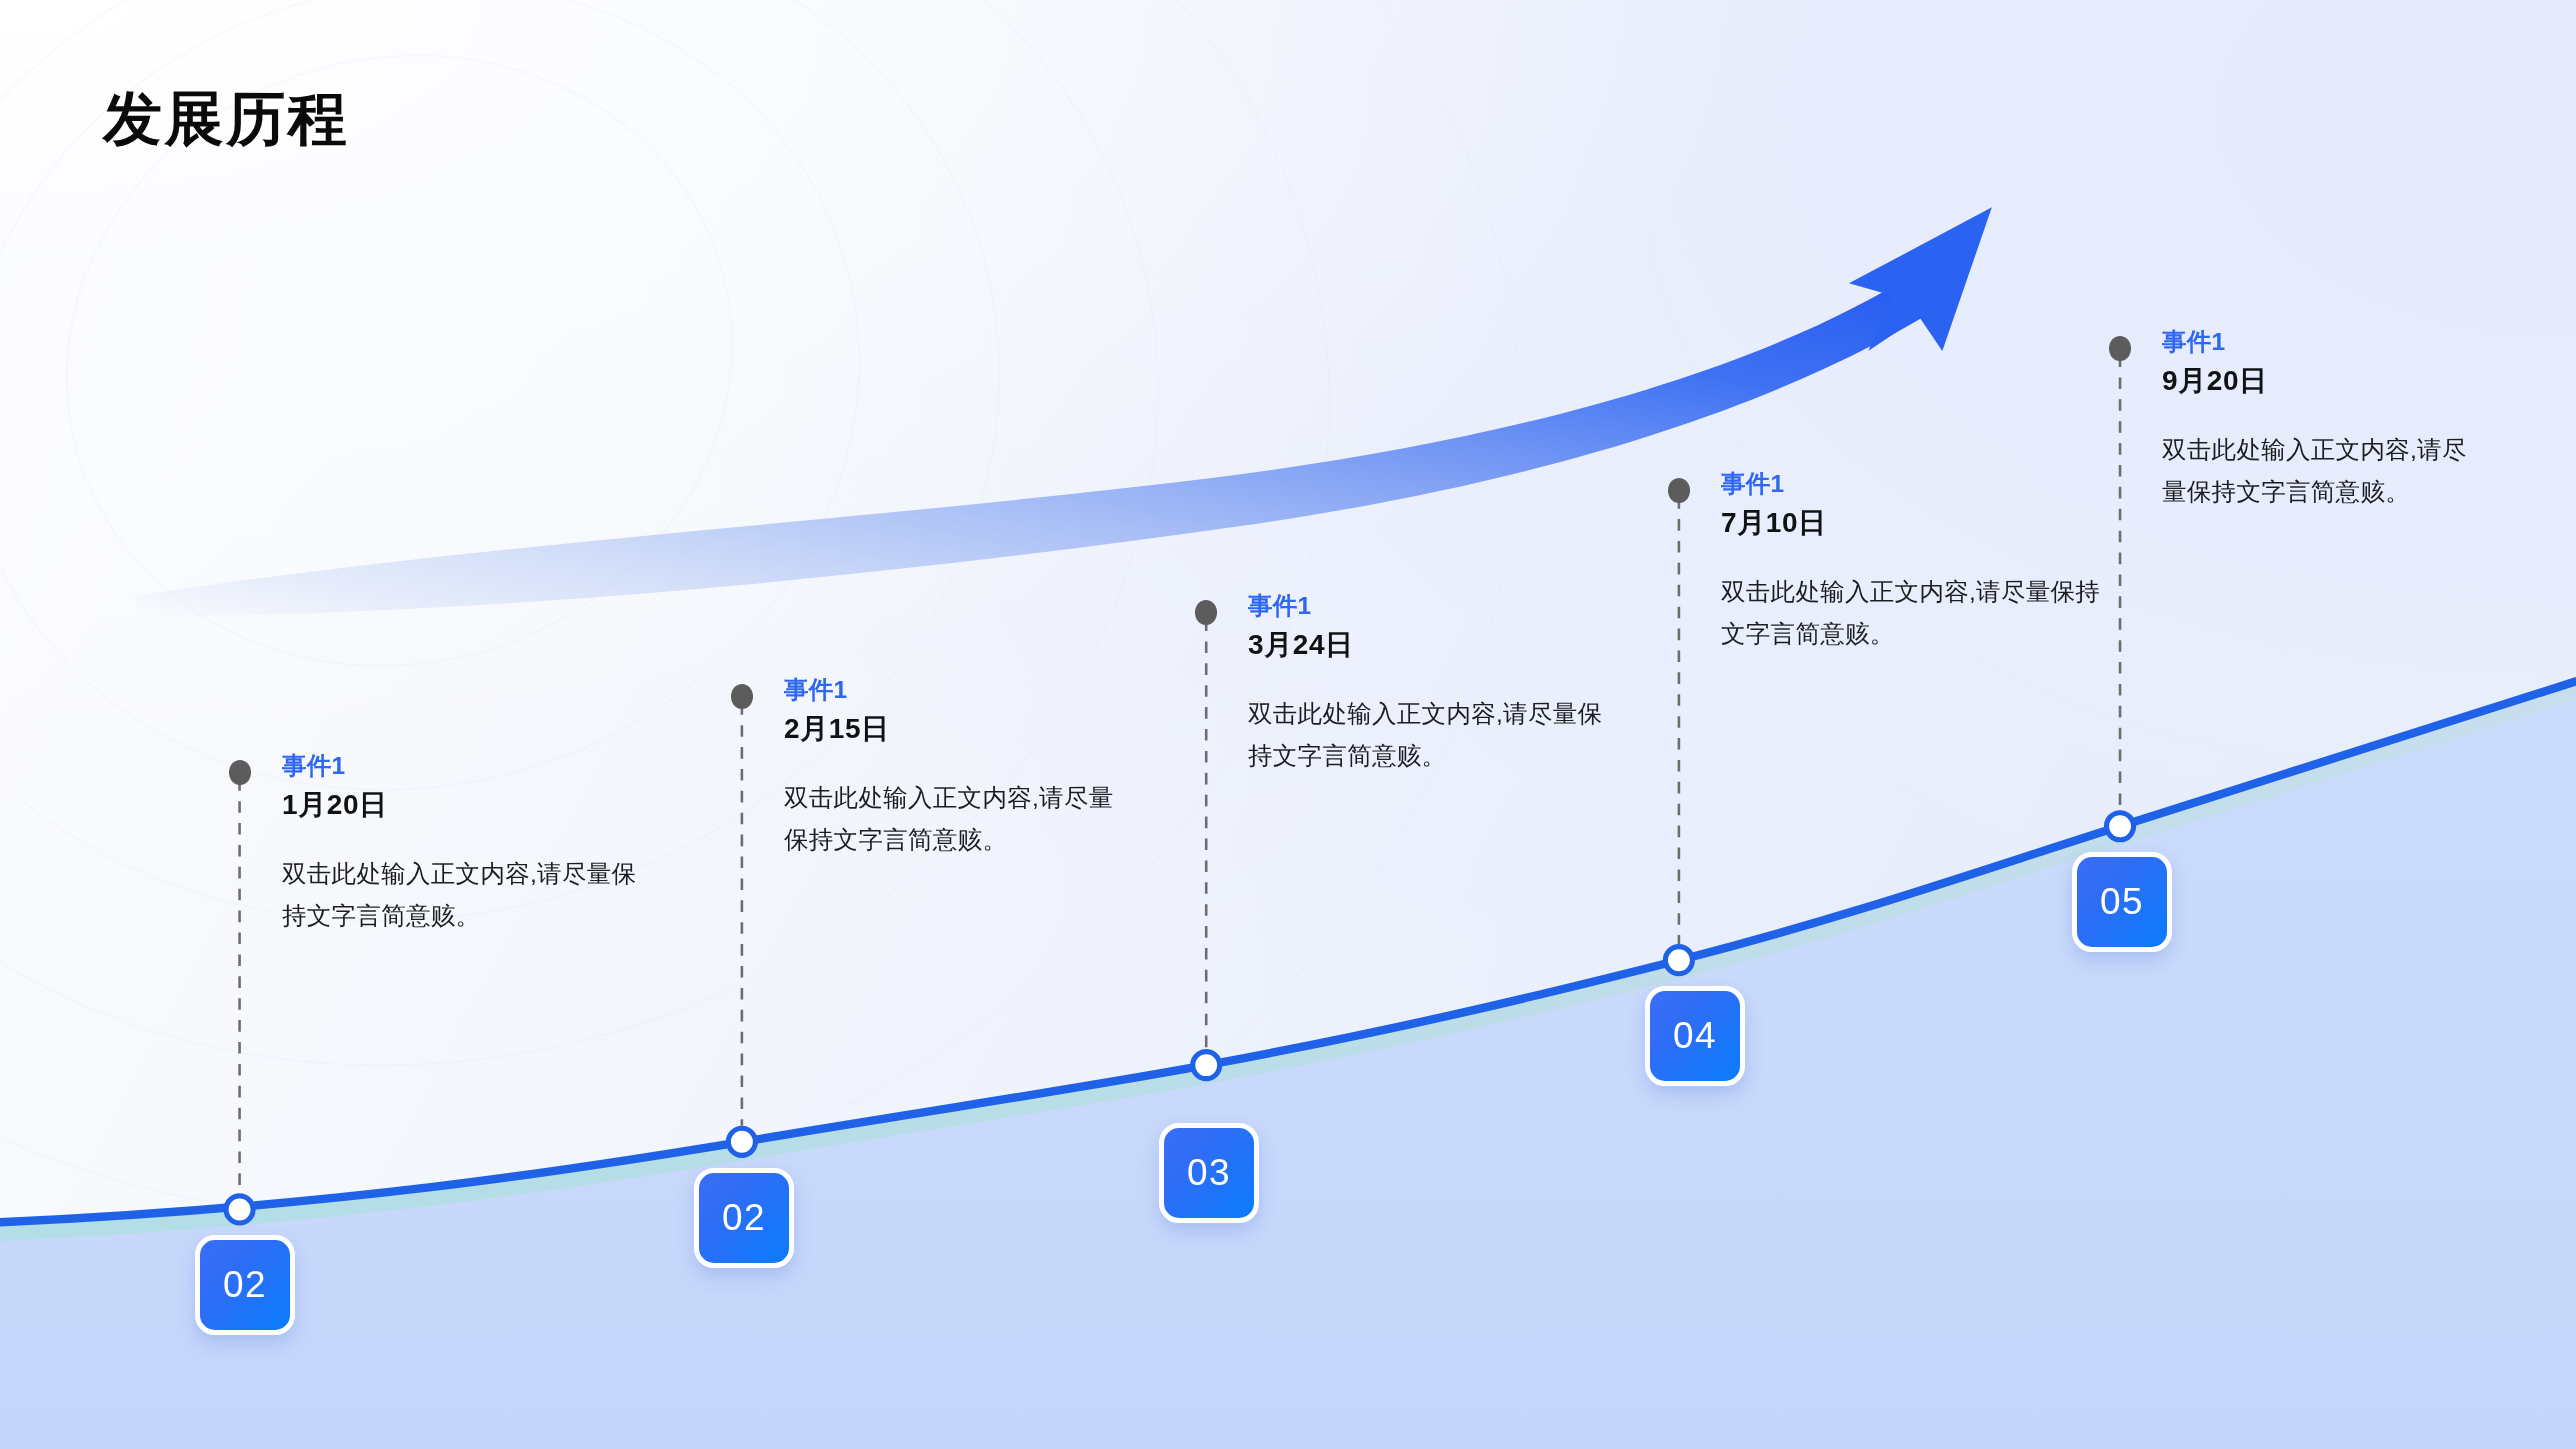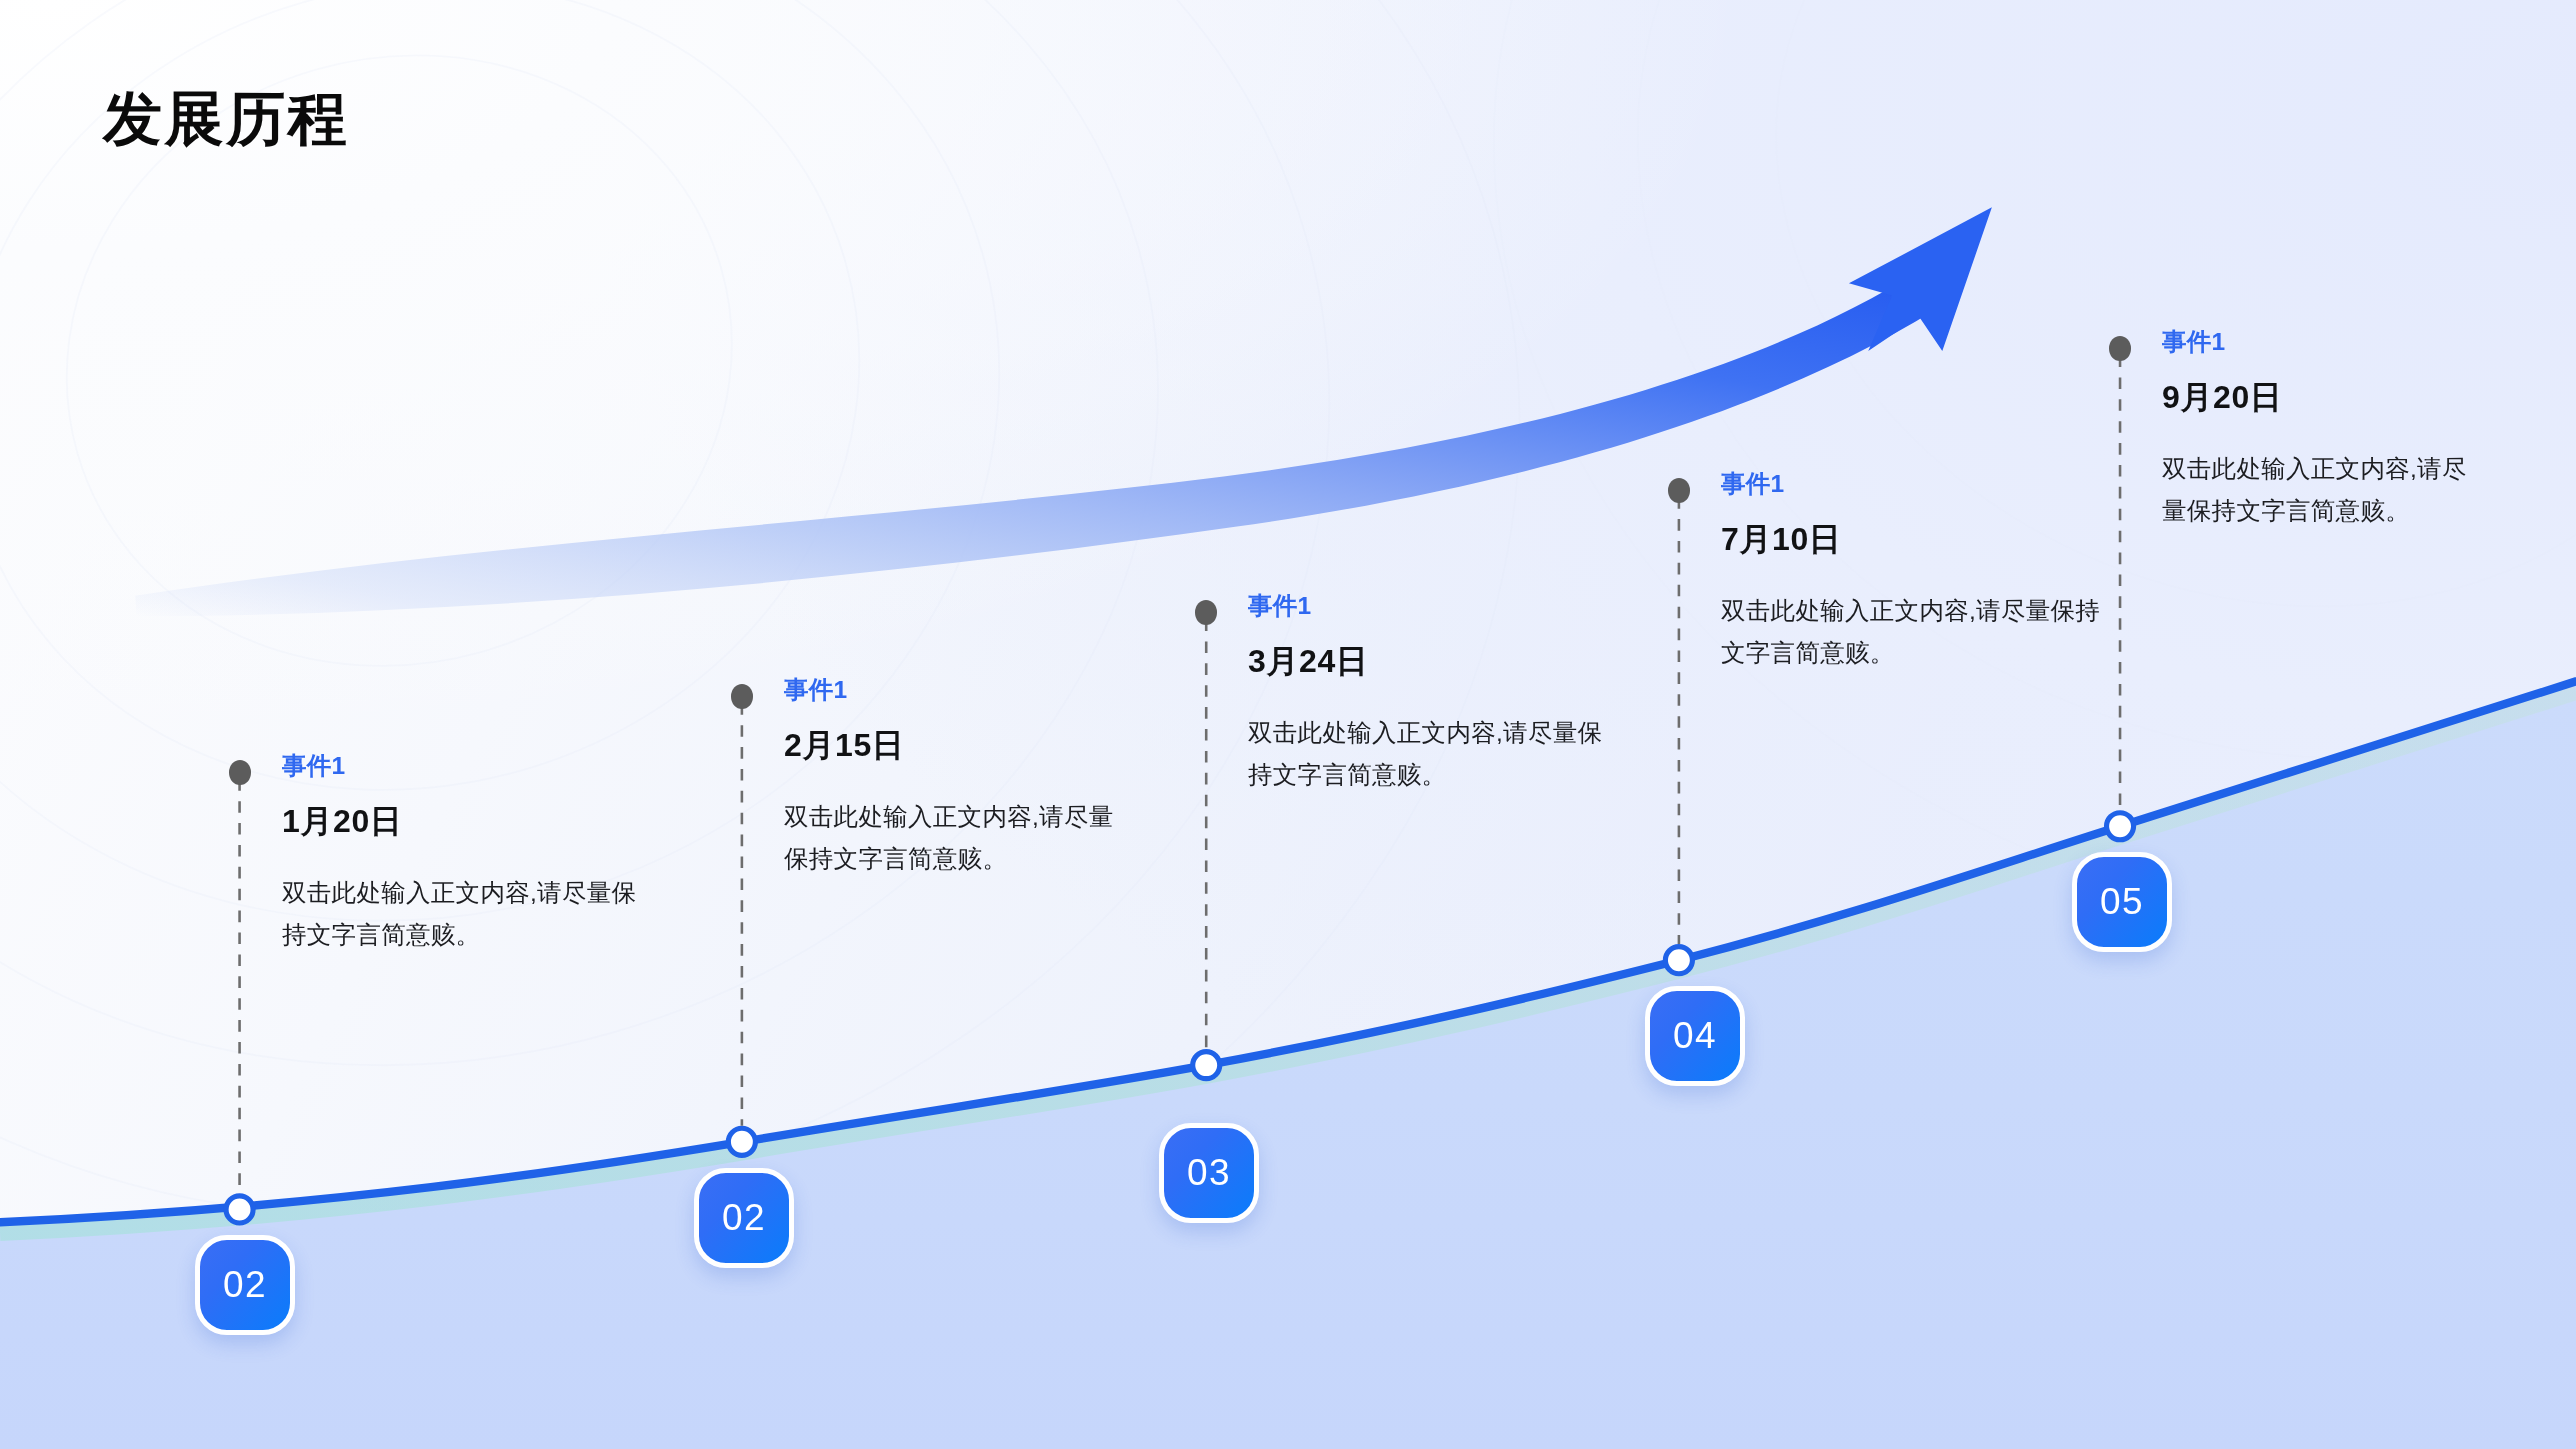--- a/index.html
+++ b/index.html
@@ -79,45 +79,45 @@
   .tl-event {
     font-size: 24.5px;
     font-weight: 700;
     color: #2f68f0;
     line-height: 1.25;
     letter-spacing: 0.3px;
     white-space: nowrap;
   }
 
   .tl-date {
-    font-size: 32px;
+    font-size: 28px;
     font-weight: 700;
     color: #111214;
     line-height: 1.3;
-    margin-top: 19px;
+    margin-top: 5px;
     letter-spacing: 0.6px;
     white-space: nowrap;
   }
 
   .tl-body {
     margin-top: 30px;
     font-size: 24.5px;
     font-weight: 400;
     color: #1c1d21;
     line-height: 1.72;
     width: 374px;
     letter-spacing: 0.3px;
   }
 
   
   .badge {
     position: absolute;
     width: 100px;
     height: 100px;
-    border-radius: 32px;
+    border-radius: 20px;
     background: linear-gradient(132deg, #3a6ef5 0%, #2f6df6 34%, #0a7cfb 100%);
     border: 5.8px solid #ffffff;
     box-sizing: border-box;
     box-shadow: 0 9px 19.3px rgba(40, 90, 210, .20);
     display: flex;
     align-items: center;
     justify-content: center;
     color: #ffffff;
     font-size: 37px;
     font-weight: 400;

